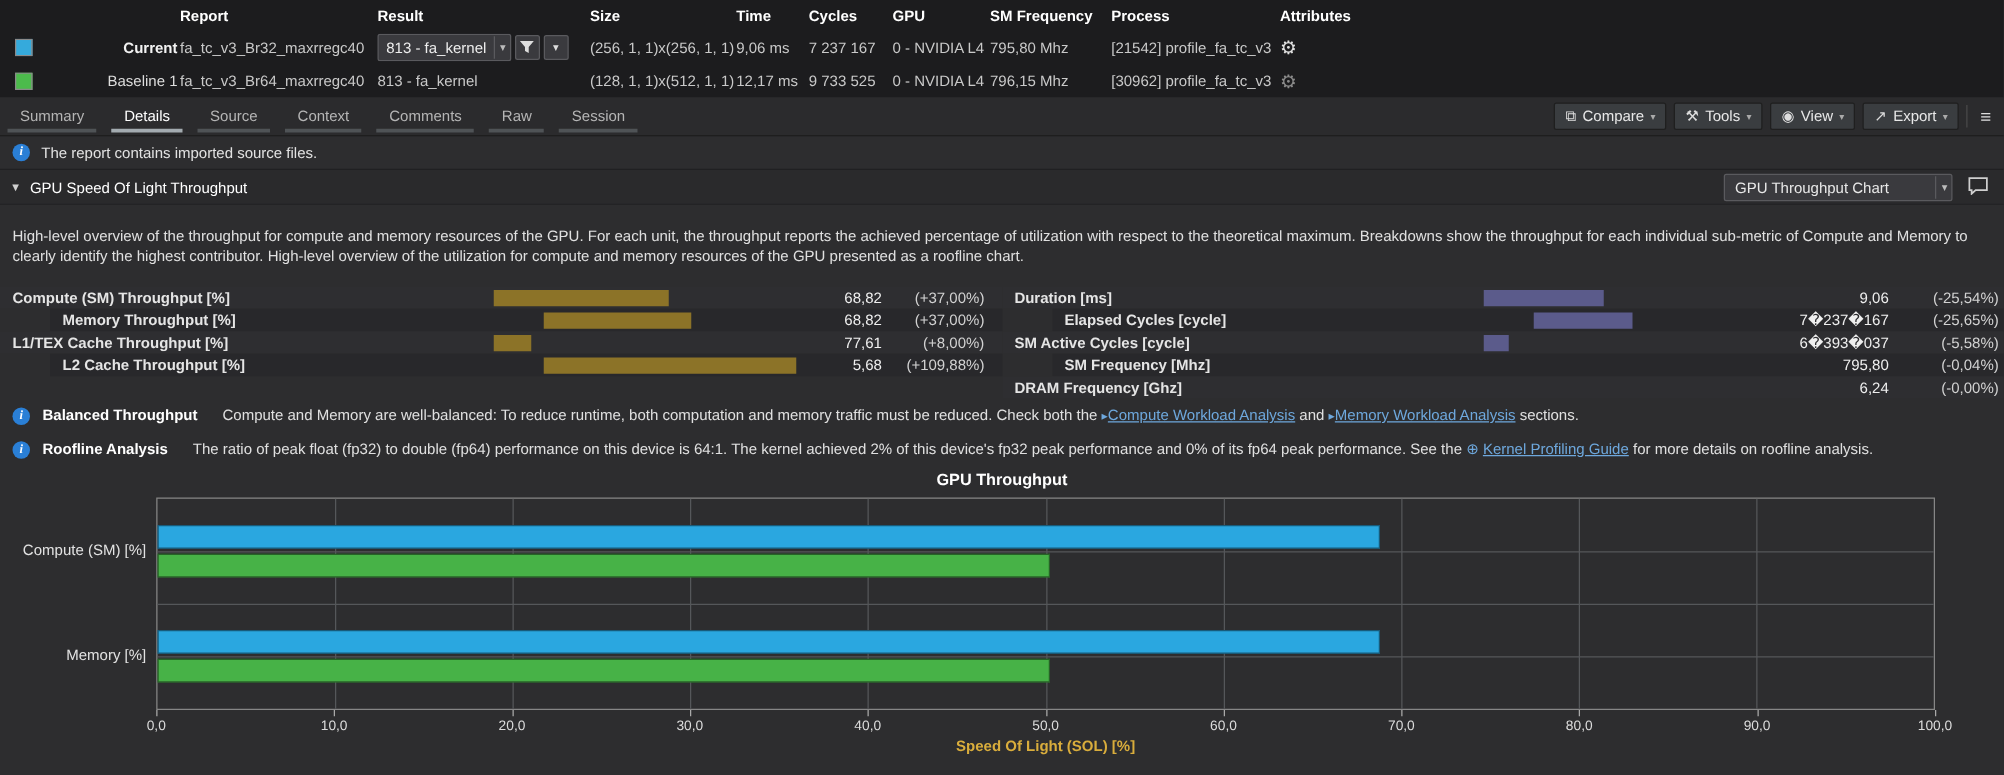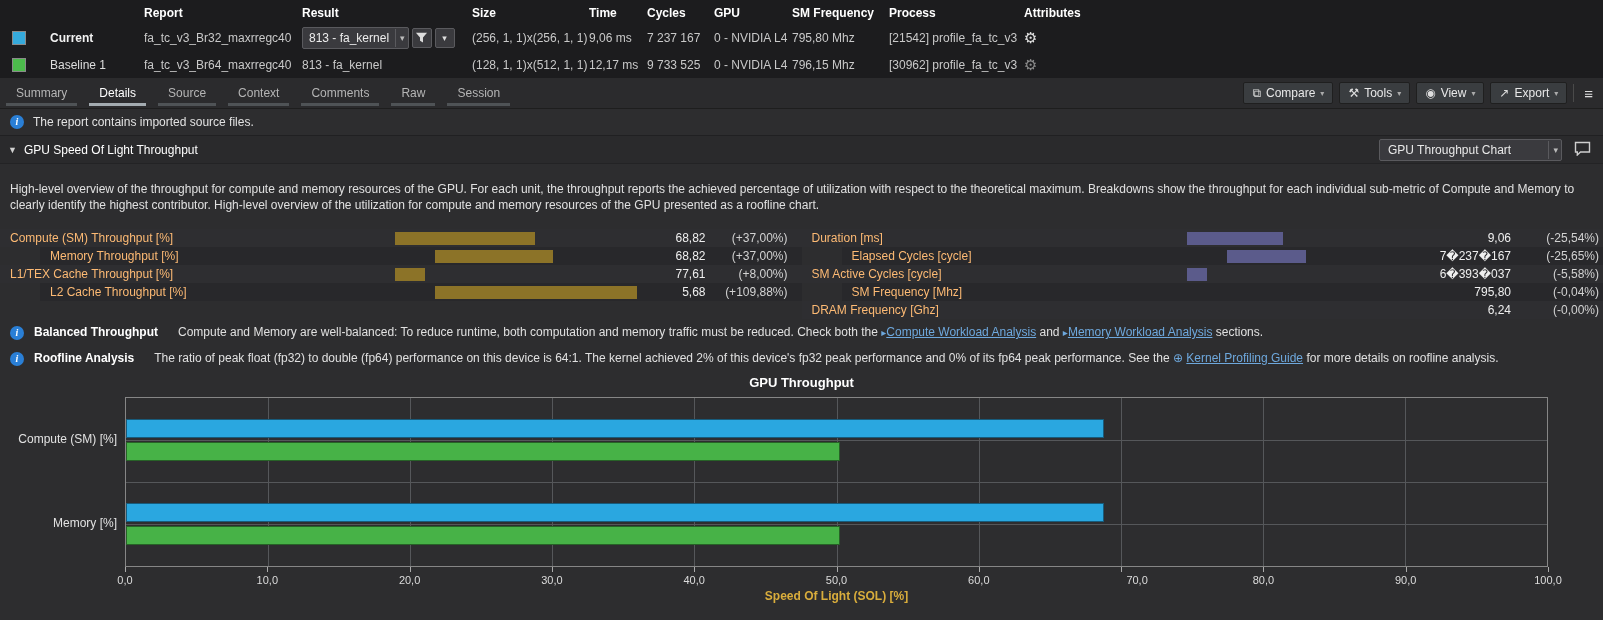--- a/index.html
+++ b/index.html
@@ -8,21 +8,21 @@
     background:#2d2d2f;color:#d6d6d6;
     font-family:"Liberation Sans","DejaVu Sans",sans-serif;font-size:12px;
   }
   
   .topbar{background:#1c1c1e;padding-top:2px;}
   .hrow{display:grid;grid-template-columns:142px 158px 170px 117px 58px 67px 78px 97px 135px 1fr;align-items:center;}
   .hcols{height:22px;}
   .drow{height:27px;}
   .hcell{padding-left:2px;color:#c9c9c9;white-space:nowrap;overflow:hidden;}
   .hcols .hcell{color:#ffffff;font-weight:bold;}
-  .namecell{padding-left:12px;display:flex;align-items:center;gap:24px;}
+  .namecell{padding-left:12px;display:flex;align-items:center;gap:8px;justify-content:space-between;}
   .rowname{color:#f2f2f2;font-weight:bold;}
   .rowname.dim{font-weight:normal;color:#dddddd;}
   .swatch{width:12px;height:12px;border:1px solid #8a8a8a;display:inline-block;}
   .resultcell{display:flex;align-items:center;gap:3px;}
   .combo{display:inline-flex;align-items:center;background:#3a3a3e;border:1px solid #5a5a5e;border-radius:2px;height:20px;padding:0 3px 0 6px;color:#ededed;cursor:pointer;}
   .combo-text{margin-right:6px;}
   .combo-arrow{color:#bbbbbb;font-size:9px;border-left:1px solid #5a5a5e;padding-left:4px;line-height:18px;}
   .iconbtn{background:#3a3a3e;border:1px solid #5a5a5e;border-radius:2px;height:20px;min-width:20px;display:inline-flex;align-items:center;justify-content:center;color:#dddddd;cursor:pointer;padding:0 2px;font-size:9px;}
   .gear{font-size:15px;color:#e2e2e2;cursor:pointer;}
   .gear.dim{color:#8b8b8b;}
@@ -54,21 +54,21 @@
   
   .desc{padding:5px 10px 4px 10px;color:#e0e0e0;line-height:16px;}
   
   .metrics{display:flex;margin-top:2px;}
   .mcol{width:50%;}
   .mrow{height:18px;display:grid;align-items:center;}
   .mcol.left .mrow{grid-template-columns:395px 1fr 60px 82px;padding-right:14px;}
   .mcol.right .mrow{grid-template-columns:385px 1fr 95px 88px;padding-right:4px;}
   .mrow.odd{background:#2e2e31;}
   .mrow.even{background:#28282b;margin-left:40px;}
-  .mlabel{padding-left:10px;color:#fdba74;white-space:nowrap;overflow:hidden;}
+  .mlabel{padding-left:10px;color:#e5e5e5;white-space:nowrap;overflow:hidden;font-weight:bold;}
   .mtrack{height:13px;position:relative;align-self:center;}
   .mfill{position:absolute;left:0;top:0;bottom:0;}
   .mval{text-align:right;color:#efefef;}
   .mdelta{text-align:right;color:#d2d2d2;}
   
   .inforow{display:flex;align-items:flex-start;padding:6px 10px 5px 10px;}
   .inforow .info-i{margin-top:1px;}
   .inftitle{font-weight:bold;color:#ffffff;margin:0 20px 0 10px;white-space:nowrap;}
   .inftext{color:#e0e0e0;line-height:15px;}
   .link{color:#6ea8dd;text-decoration:underline;cursor:pointer;}
@@ -368,21 +368,21 @@
         <div class="ticklabel" style="left: 20%;">20,0</div>
         <div class="tickmark" style="left: 30%;"></div>
         <div class="ticklabel" style="left: 30%;">30,0</div>
         <div class="tickmark" style="left: 40%;"></div>
         <div class="ticklabel" style="left: 40%;">40,0</div>
         <div class="tickmark" style="left: 50%;"></div>
         <div class="ticklabel" style="left: 50%;">50,0</div>
         <div class="tickmark" style="left: 60%;"></div>
         <div class="ticklabel" style="left: 60%;">60,0</div>
         <div class="tickmark" style="left: 70%;"></div>
-        <div class="ticklabel" style="left: 70%; margin-left: 16px;">70,0</div>
+        <div class="ticklabel" style="left: 70%;">70,0</div>
         <div class="tickmark" style="left: 80%;"></div>
         <div class="ticklabel" style="left: 80%;">80,0</div>
         <div class="tickmark" style="left: 90%;"></div>
         <div class="ticklabel" style="left: 90%;">90,0</div>
         <div class="tickmark" style="left: 100%;"></div>
         <div class="ticklabel" style="left: 100%;">100,0</div>
       </div>
     <div></div>
     <div class="xaxis-title">Speed Of Light (SOL) [%]</div>
   </div>

